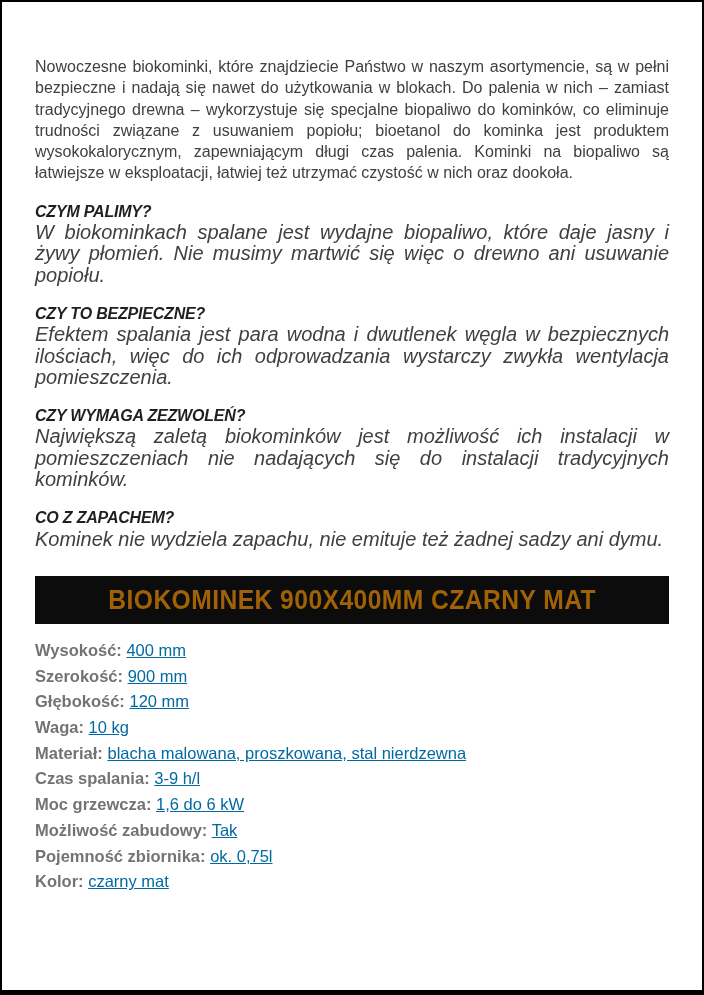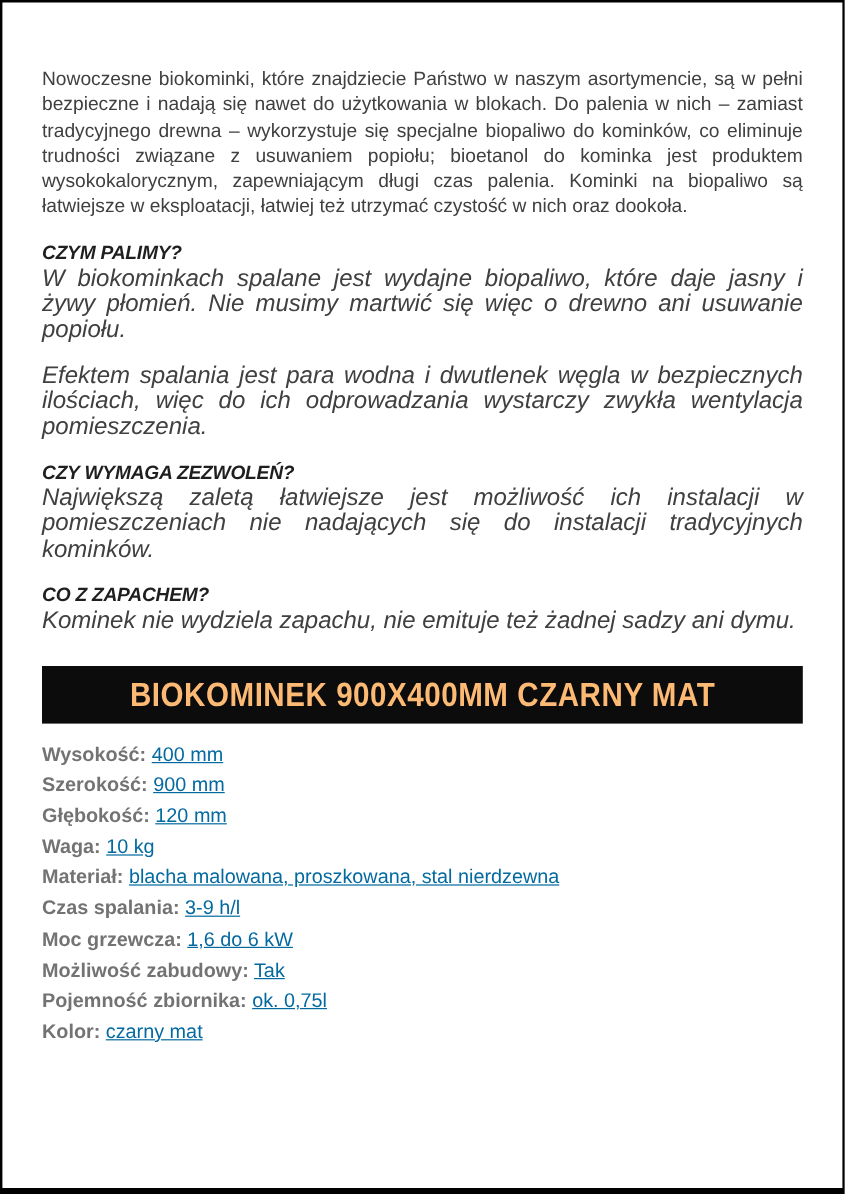--- a/index.html
+++ b/index.html
@@ -34,21 +34,21 @@
   .section-body {
     margin:0;
     font-size:20px;
     line-height:21.3px;
     text-align:justify;
   }
   .banner {
     margin-top:26px;
     height:48px;
     background:#0c0c0c;
-    color:#fdba74;
+    color:#a16207;
     display:flex;
     align-items:center;
     justify-content:center;
   }
   .banner-text {
     display:inline-block;
     transform:scaleX(0.88);
     transform-origin:center;
     font-size:28px;
     font-weight:800;
@@ -72,26 +72,27 @@
 <div class="page">
 
   <p class="intro">Nowoczesne biokominki, które znajdziecie Państwo w naszym asortymencie, są w pełni bezpieczne i nadają się nawet do użytkowania w blokach. Do palenia w nich – zamiast tradycyjnego drewna – wykorzystuje się specjalne biopaliwo do kominków, co eliminuje trudności związane z usuwaniem popiołu; bioetanol do kominka jest produktem wysokokalorycznym, zapewniającym długi czas palenia. Kominki na biopaliwo są łatwiejsze w eksploatacji, łatwiej też utrzymać czystość w nich oraz dookoła.</p>
 
   <div class="section">
     <h2 class="section-heading">CZYM PALIMY?</h2>
     <p class="section-body">W biokominkach spalane jest wydajne biopaliwo, które daje jasny i żywy płomień. Nie musimy martwić się więc o drewno ani usuwanie popiołu.</p>
   </div>
 
   <div class="section">
+    <h2 class="section-heading">CZY TO BEZPIECZNE?</h2>
     <p class="section-body">Efektem spalania jest para wodna i dwutlenek węgla w bezpiecznych ilościach, więc do ich odprowadzania wystarczy zwykła wentylacja pomieszczenia.</p>
   </div>
 
   <div class="section">
     <h2 class="section-heading">CZY WYMAGA ZEZWOLEŃ?</h2>
-    <p class="section-body">Największą zaletą łatwiejsze jest możliwość ich instalacji w pomieszczeniach nie nadających się do instalacji tradycyjnych kominków.</p>
+    <p class="section-body">Największą zaletą biokominków jest możliwość ich instalacji w pomieszczeniach nie nadających się do instalacji tradycyjnych kominków.</p>
   </div>
 
   <div class="section">
     <h2 class="section-heading">CO Z ZAPACHEM?</h2>
     <p class="section-body">Kominek nie wydziela zapachu, nie emituje też żadnej sadzy ani dymu.</p>
   </div>
 
   <div class="banner">
     <span class="banner-text">BIOKOMINEK 900X400MM CZARNY MAT</span>
   </div>

